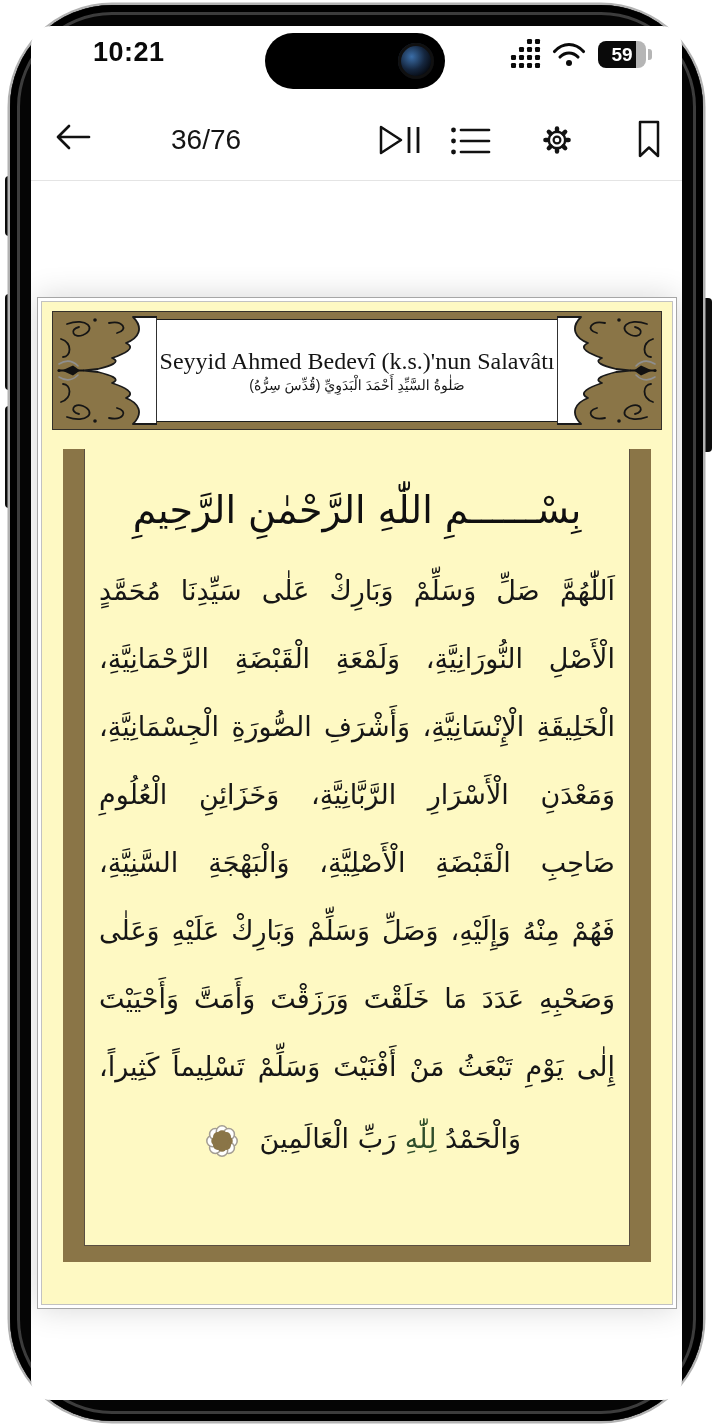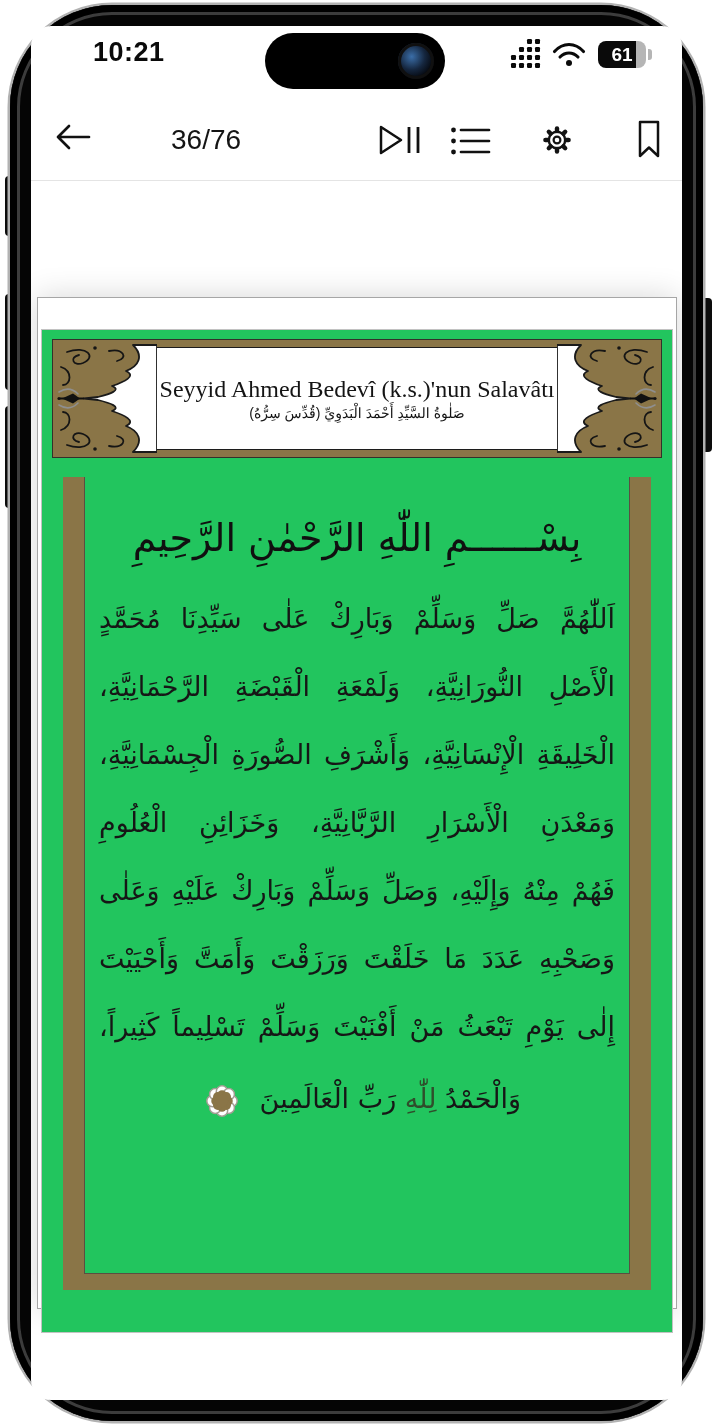--- a/index.html
+++ b/index.html
@@ -46,21 +46,21 @@
   .toc{left:418px;top:99px;}
   .gear{left:506px;top:94px;}
   .bm{left:601px;top:92px;}
   .divider{position:absolute;left:0;right:0;top:154px;height:1px;background:#e4e4e4;}
 
   
   .page-card{position:absolute;left:6px;top:271px;width:640px;height:1012px;background:#fff;
              border:1px solid #a6a6a6;box-sizing:border-box;padding:3px;
              box-shadow:0 0 30px rgba(0,0,0,.16);}
   .page-card-inner{position:relative;width:100%;height:100%;border:1px solid #c2c2c2;
-                   box-sizing:border-box;background:#22c55e;margin-top:28px;}
+                   box-sizing:border-box;background:#fef9c3;}
 
   
   .banner{position:absolute;left:10px;right:10px;top:9px;height:119px;background:#8a7547;
           border:1px solid #34302a;box-sizing:border-box;}
   .banner .panel{position:absolute;left:96px;right:96px;top:7px;bottom:7px;background:#fff;
                  border:1.5px solid #1c1c1c;z-index:1;display:flex;flex-direction:column;
                  align-items:center;justify-content:center;gap:2px;}
   .t-latin{font-family:"Liberation Serif",serif;font-size:24px;color:#141414;}
   .t-arab{font-family:Liberation Sans, sans-serif;font-size:14px;color:#141414;direction:rtl;}
   .orn{position:absolute;top:0;height:100%;width:104px;z-index:2;}
@@ -123,21 +123,21 @@
             <div class="dot"></div>
             <div class="dot"></div>
           </div>
       </div>
       <svg width="34" height="26" viewBox="0 0 34 26">
         <path d="M2.5 9.5 C7 4.5 11.5 2.5 17 2.5 C22.5 2.5 27 4.5 31.5 9.5" fill="none" stroke="#0a0a0a" stroke-width="3.1" stroke-linecap="round"></path>
         <path d="M8 15 C10.8 12.2 13.6 11 17 11 C20.4 11 23.2 12.2 26 15" fill="none" stroke="#0a0a0a" stroke-width="3.1" stroke-linecap="round"></path>
         <circle cx="17" cy="21" r="3" fill="#0a0a0a"></circle>
       </svg>
       <div class="bat-wrap">
-        <div class="battery">61</div>
+        <div class="battery">59</div>
         <div class="bat-tip"></div>
       </div>
     </div>
 
     <div class="tb back">
       <svg width="42" height="34" viewBox="0 0 42 34">
         <path d="M17 6 L6 17 L17 28 M6 17 H37" fill="none" stroke="#111" stroke-width="2.7" stroke-linecap="round" stroke-linejoin="round"></path>
       </svg>
     </div>
     <div class="tb pageno">36/76</div>
@@ -230,20 +230,21 @@
           </div>
         </div>
 
         <div class="frame">
           <div class="frame-inner">
             <div class="basmala">بِسْــــــمِ اللّٰهِ الرَّحْمٰنِ الرَّحِيمِ</div>
             <div class="line">اَللّٰهُمَّ صَلِّ وَسَلِّمْ وَبَارِكْ عَلٰى سَيِّدِنَا مُحَمَّدٍ شَجَرَةِ</div>
             <div class="line">الْأَصْلِ النُّورَانِيَّةِ، وَلَمْعَةِ الْقَبْضَةِ الرَّحْمَانِيَّةِ، وَأَفْضَلِ</div>
             <div class="line">الْخَلِيقَةِ الْإِنْسَانِيَّةِ، وَأَشْرَفِ الصُّورَةِ الْجِسْمَانِيَّةِ،</div>
             <div class="line">وَمَعْدَنِ الْأَسْرَارِ الرَّبَّانِيَّةِ، وَخَزَائِنِ الْعُلُومِ الْإِصْطِفَائِيَّةِ،</div>
+            <div class="line">صَاحِبِ الْقَبْضَةِ الْأَصْلِيَّةِ، وَالْبَهْجَةِ السَّنِيَّةِ،</div>
             <div class="line">فَهُمْ مِنْهُ وَإِلَيْهِ، وَصَلِّ وَسَلِّمْ وَبَارِكْ عَلَيْهِ وَعَلٰى اٰلِهِ</div>
             <div class="line">وَصَحْبِهِ عَدَدَ مَا خَلَقْتَ وَرَزَقْتَ وَأَمَتَّ وَأَحْيَيْتَ</div>
             <div class="line">إِلٰى يَوْمِ تَبْعَثُ مَنْ أَفْنَيْتَ وَسَلِّمْ تَسْلِيماً كَثِيراً،</div>
             <div class="closing">
               <span>وَالْحَمْدُ</span>
               <span class="allah">لِلّٰهِ</span>
               <span>رَبِّ الْعَالَمِينَ</span>
               <svg class="rosette" width="38" height="38" viewBox="0 0 40 40">
                 <g fill="#ffffff" stroke="#a39d93" stroke-width="1.6">
                   <circle cx="30" cy="20" r="6"></circle>

